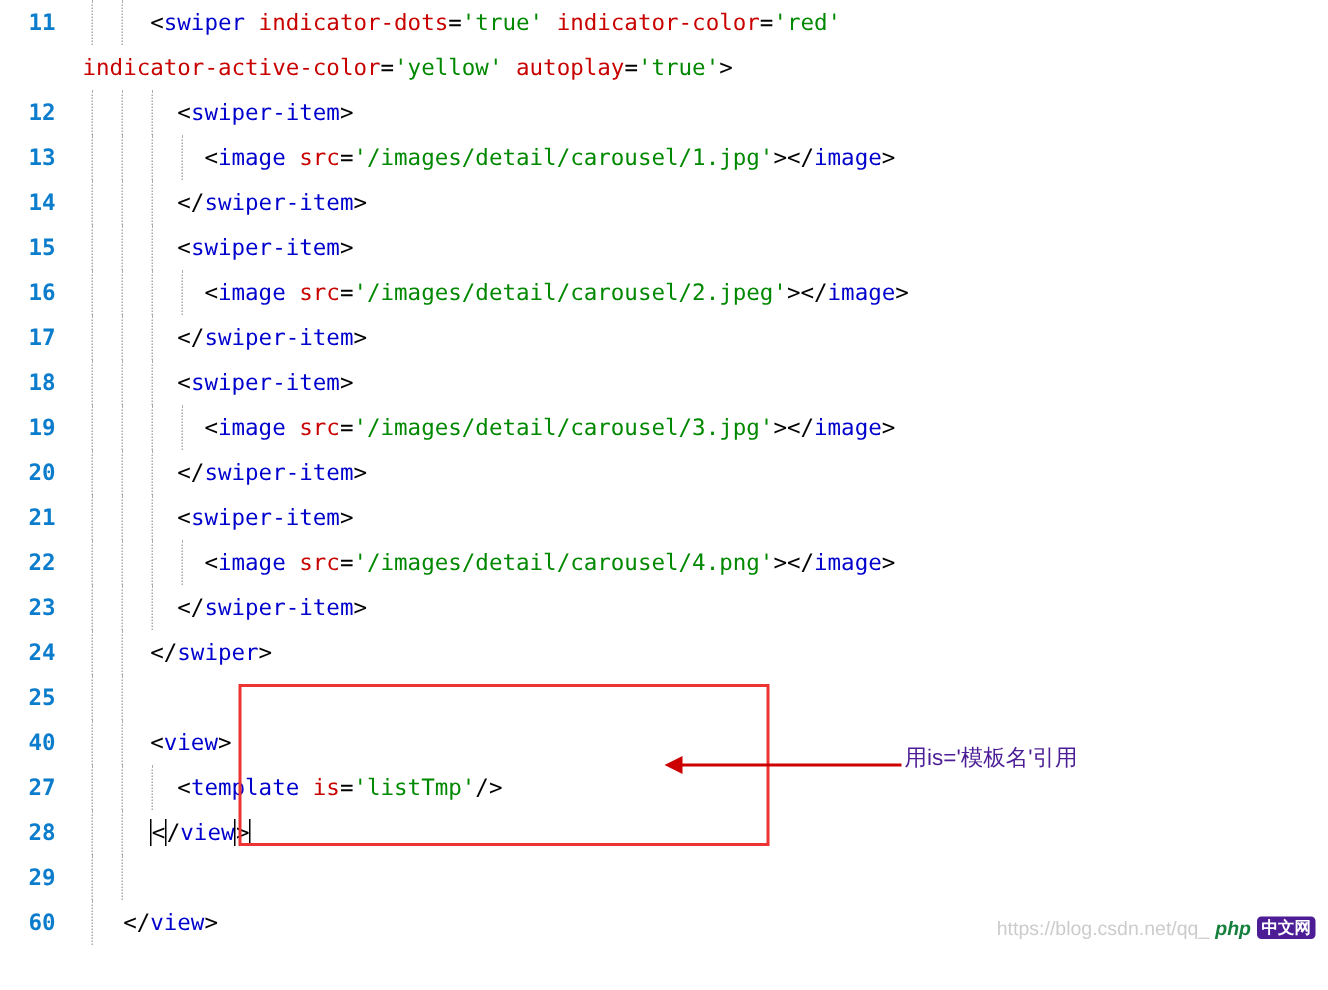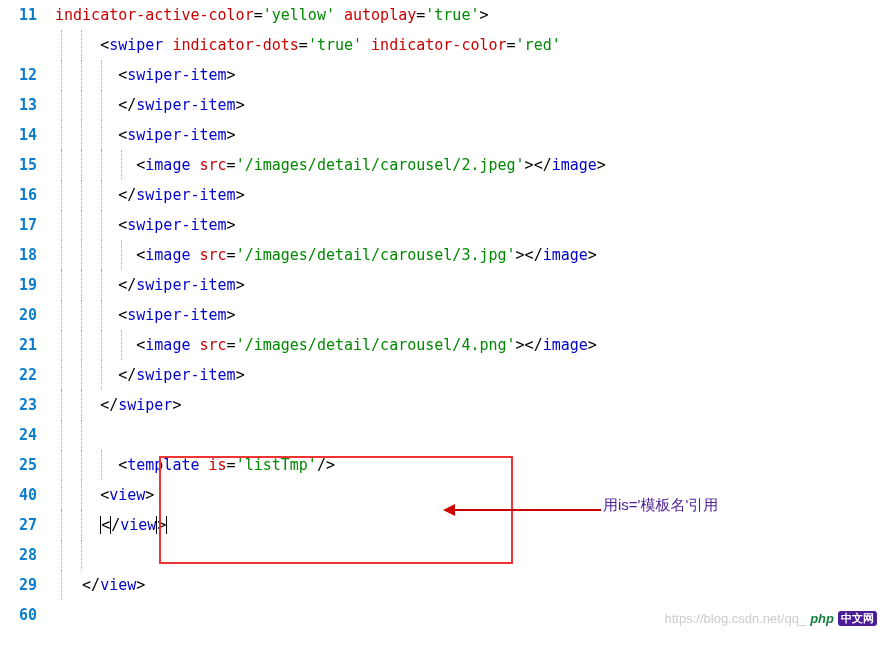--- a/index.html
+++ b/index.html
@@ -44,42 +44,43 @@
       <div>24</div>
       <div>25</div>
       <div>40</div>
       <div>27</div>
       <div>28</div>
       <div>29</div>
       <div>60</div>
     </div>
   <div class="code">
 
+    <div class="line"><span class="guide g0"></span><span class="guide g1"></span>     &lt;<span class="tag">swiper</span> <span class="attr">indicator-dots</span>=<span class="str">'true'</span> <span class="attr">indicator-color</span>=<span class="str">'red'</span></div>
     <div class="line"><span class="attr">indicator-active-color</span>=<span class="str">'yellow'</span> <span class="attr">autoplay</span>=<span class="str">'true'</span>&gt;</div>
-    <div class="line"><span class="guide g0"></span><span class="guide g1"></span>     &lt;<span class="tag">swiper</span> <span class="attr">indicator-dots</span>=<span class="str">'true'</span> <span class="attr">indicator-color</span>=<span class="str">'red'</span></div>
 
     <div class="line"><span class="guide g0"></span><span class="guide g1"></span><span class="guide g2"></span>       &lt;<span class="tag">swiper-item</span>&gt;</div>
+    <div class="line"><span class="guide g0"></span><span class="guide g1"></span><span class="guide g2"></span><span class="guide g3"></span>         &lt;<span class="tag">image</span> <span class="attr">src</span>=<span class="str">'/images/detail/carousel/1.jpg'</span>&gt;&lt;/<span class="tag">image</span>&gt;</div>
     <div class="line"><span class="guide g0"></span><span class="guide g1"></span><span class="guide g2"></span>       &lt;/<span class="tag">swiper-item</span>&gt;</div>
 
     <div class="line"><span class="guide g0"></span><span class="guide g1"></span><span class="guide g2"></span>       &lt;<span class="tag">swiper-item</span>&gt;</div>
     <div class="line"><span class="guide g0"></span><span class="guide g1"></span><span class="guide g2"></span><span class="guide g3"></span>         &lt;<span class="tag">image</span> <span class="attr">src</span>=<span class="str">'/images/detail/carousel/2.jpeg'</span>&gt;&lt;/<span class="tag">image</span>&gt;</div>
     <div class="line"><span class="guide g0"></span><span class="guide g1"></span><span class="guide g2"></span>       &lt;/<span class="tag">swiper-item</span>&gt;</div>
 
     <div class="line"><span class="guide g0"></span><span class="guide g1"></span><span class="guide g2"></span>       &lt;<span class="tag">swiper-item</span>&gt;</div>
     <div class="line"><span class="guide g0"></span><span class="guide g1"></span><span class="guide g2"></span><span class="guide g3"></span>         &lt;<span class="tag">image</span> <span class="attr">src</span>=<span class="str">'/images/detail/carousel/3.jpg'</span>&gt;&lt;/<span class="tag">image</span>&gt;</div>
     <div class="line"><span class="guide g0"></span><span class="guide g1"></span><span class="guide g2"></span>       &lt;/<span class="tag">swiper-item</span>&gt;</div>
 
     <div class="line"><span class="guide g0"></span><span class="guide g1"></span><span class="guide g2"></span>       &lt;<span class="tag">swiper-item</span>&gt;</div>
     <div class="line"><span class="guide g0"></span><span class="guide g1"></span><span class="guide g2"></span><span class="guide g3"></span>         &lt;<span class="tag">image</span> <span class="attr">src</span>=<span class="str">'/images/detail/carousel/4.png'</span>&gt;&lt;/<span class="tag">image</span>&gt;</div>
     <div class="line"><span class="guide g0"></span><span class="guide g1"></span><span class="guide g2"></span>       &lt;/<span class="tag">swiper-item</span>&gt;</div>
 
     <div class="line"><span class="guide g0"></span><span class="guide g1"></span>     &lt;/<span class="tag">swiper</span>&gt;</div>
     <div class="line"><span class="guide g0"></span><span class="guide g1"></span></div>
+    <div class="line"><span class="guide g0"></span><span class="guide g1"></span>     &lt;<span class="tag">view</span>&gt;</div>
     <div class="line"><span class="guide g0"></span><span class="guide g1"></span><span class="guide g2"></span>       &lt;<span class="tag">template</span> <span class="attr">is</span>=<span class="str">'listTmp'</span>/&gt;</div>
-    <div class="line"><span class="guide g0"></span><span class="guide g1"></span>     &lt;<span class="tag">view</span>&gt;</div>
     <div class="line"><span class="guide g0"></span><span class="guide g1"></span>     <span class="cur">&lt;</span>/<span class="tag">view</span><span class="cur">&gt;</span></div>
     <div class="line"><span class="guide g0"></span><span class="guide g1"></span></div>
     <div class="line"><span class="guide g0"></span>   &lt;/<span class="tag">view</span>&gt;</div>
 
     <div class="hi"></div>
     <div class="arrow">
         <div class="arrow-line"></div>
         <div class="arrow-head"></div>
       </div>
     <div class="arrow-label">用is='模板名'引用</div>

